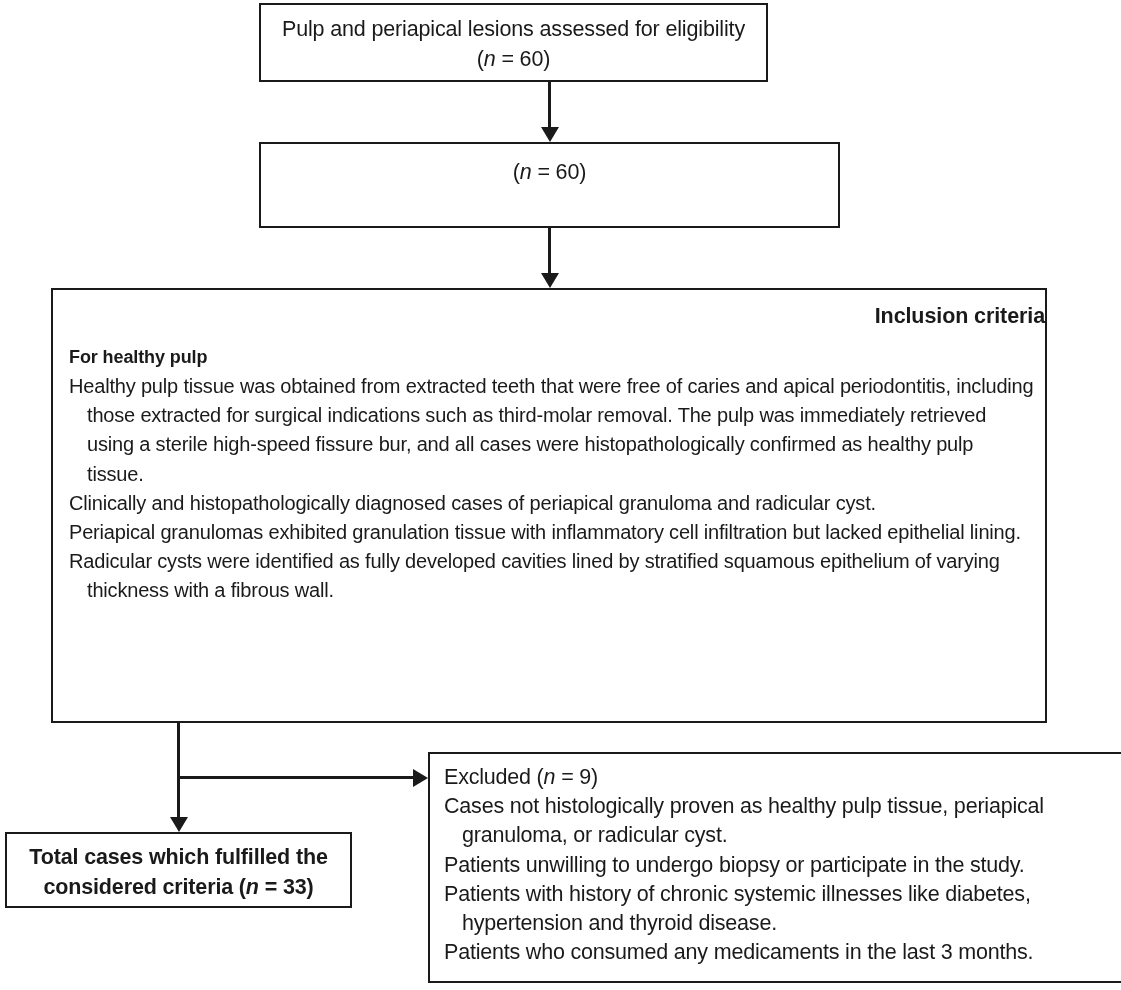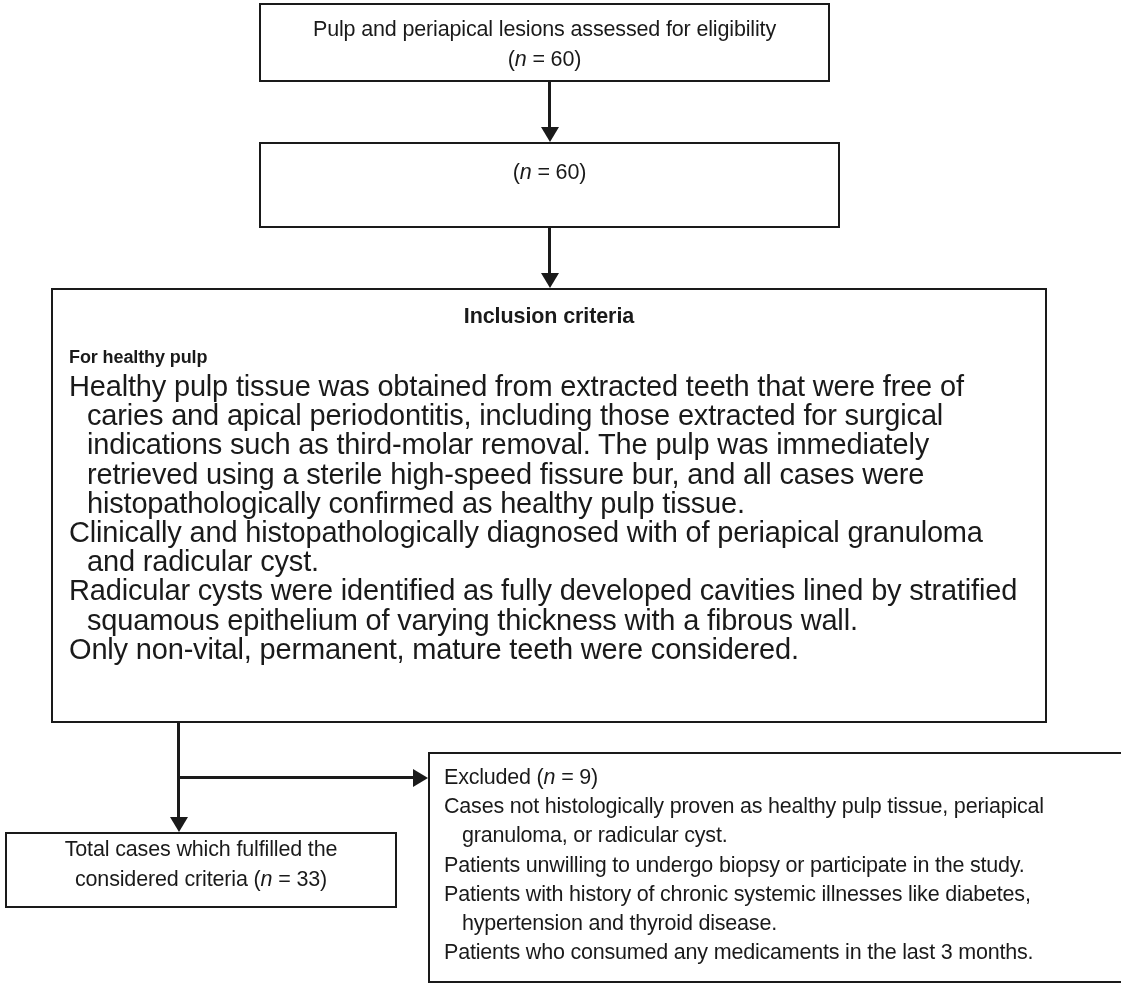--- a/index.html
+++ b/index.html
@@ -37,21 +37,21 @@
   }
 
   .ital {
     font-style: italic;
   }
 
   
   #box-eligibility {
     left: 259px;
     top: 3px;
-    width: 571px;
+    width: 509px;
     height: 79px;
     padding-top: 9px;
   }
 
   
   #box-prospective {
     left: 259px;
     top: 142px;
     width: 581px;
     height: 86px;
@@ -60,57 +60,59 @@
 
   
   #box-inclusion {
     left: 51px;
     top: 288px;
     width: 996px;
     height: 435px;
     padding: 0;
   }
   #box-inclusion .title {
-    text-align: center;
+    text-align: right;
     font-weight: bold;
     font-size: 21.5px;
     line-height: 26px;
     margin-top: 13px;
     letter-spacing: -0.1px;
   }
   #box-inclusion .body {
     padding-left: 16px;
     padding-right: 10px;
     margin-top: 14px;
   }
   .sub-head {
     font-weight: bold;
     font-size: 18px;
     line-height: 29px;
     letter-spacing: -0.1px;
     margin-top: 2px;
   }
   .para {
-    font-size: 29px;
+    font-size: 20px;
     line-height: 29.2px;
     letter-spacing: -0.18px;
     padding-left: 18px;
     text-indent: -18px;
     margin: 0;
   }
   .gap-before {
     margin-top: 11px;
   }
 
   
   #box-total {
     left: 5px;
     top: 832px;
-    width: 392px;
+    width: 347px;
     height: 76px;
+    padding-top: 8px;
+    font-weight: bold;
   }
 
   
   #box-excluded {
     left: 428px;
     top: 752px;
     width: 733px;
     height: 231px;
     padding: 9px 8px 0 14px;
   }
@@ -167,23 +169,23 @@
 
   <div class="vline" style="left:548px; top:228px; height:46px;"></div>
   <div class="arrow-down" style="left:541px; top:273px;"></div>
 
   <div class="box" id="box-inclusion">
     <div class="title">Inclusion criteria</div>
     <div class="body">
       <div class="sub-head">For healthy pulp</div>
       <p class="para">Healthy pulp tissue was obtained from extracted teeth that were free of caries and apical periodontitis, including those extracted for surgical indications such as third-molar removal. The pulp was immediately retrieved using a sterile high-speed fissure bur, and all cases were histopathologically confirmed as healthy pulp tissue.</p>
 
-      <p class="para">Clinically and histopathologically diagnosed with of periapical granuloma and radicular cyst.</p>
+      <p class="para">Clinically and histopathologically diagnosed cases of periapical granuloma and radicular cyst.</p>
+      <p class="para">Periapical granulomas exhibited granulation tissue with inflammatory cell infiltration but lacked epithelial lining.</p>
       <p class="para">Radicular cysts were identified as fully developed cavities lined by stratified squamous epithelium of varying thickness with a fibrous wall.</p>
-      <p class="para">Only non-vital, permanent, mature teeth were considered.</p>
     </div>
   </div>
 
   <div class="vline" style="left:177px; top:723px; height:95px;"></div>
   <div class="arrow-down" style="left:170px; top:817px;"></div>
 
   <div class="hline" style="left:177px; top:776px; width:237px;"></div>
   <div class="arrow-right" style="left:413px; top:769px;"></div>
 
   <div class="box center-text" id="box-total">

